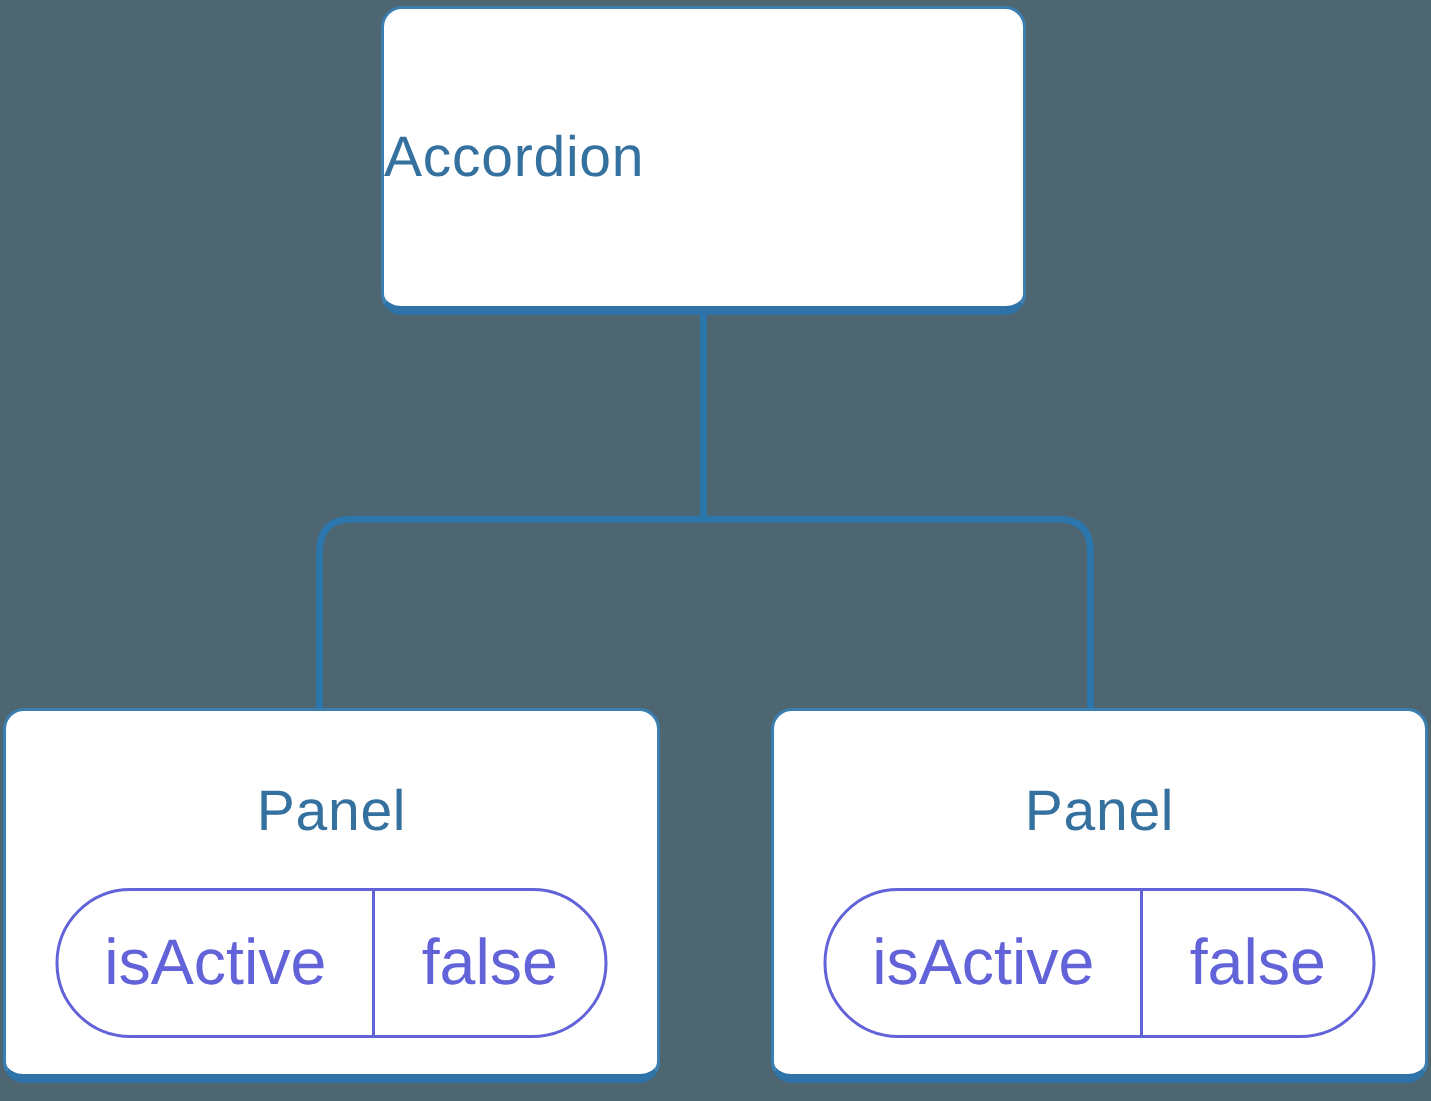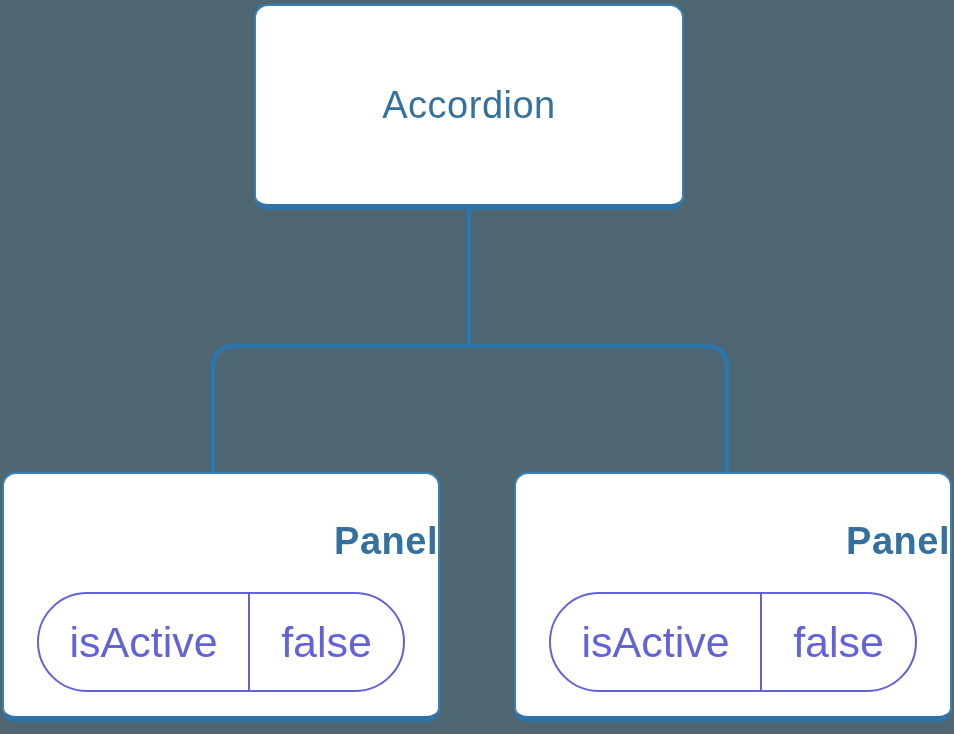--- a/index.html
+++ b/index.html
@@ -32,41 +32,41 @@
     background: var(--node-bg);
     border: 2px solid var(--node-border);
     border-bottom: 6px solid var(--node-border-bottom);
     border-radius: 14px;
   }
   .node-root {
     left: 254px; top: 4px;
     width: 430px; height: 206px;
     display: flex;
     align-items: center;
-    justify-content: center;
+    justify-content: flex-start;
   }
   .node-title {
     color: var(--title-text);
     font-size: 38px;
     font-weight: 500;
     letter-spacing: 0.5px;
   }
   .node-panel {
     top: 472px;
     width: 438px; height: 250px;
   }
   .node-panel.left  { left: 2px; }
   .node-panel.right { left: 514px; }
   .panel-title {
     position: absolute;
     top: 46px; left: 0; right: 0;
-    text-align: right;
+    text-align: center;
     color: var(--title-text);
     font-size: 38px;
-    font-weight: 700;
+    font-weight: 400;
     letter-spacing: 0.5px;
   }
   .state-pill {
     position: absolute;
     top: 118px; left: 50%;
     transform: translateX(-50%);
     width: 368px; height: 100px;
     border: 2.5px solid var(--state-accent);
     border-radius: 50px;
     display: flex;

